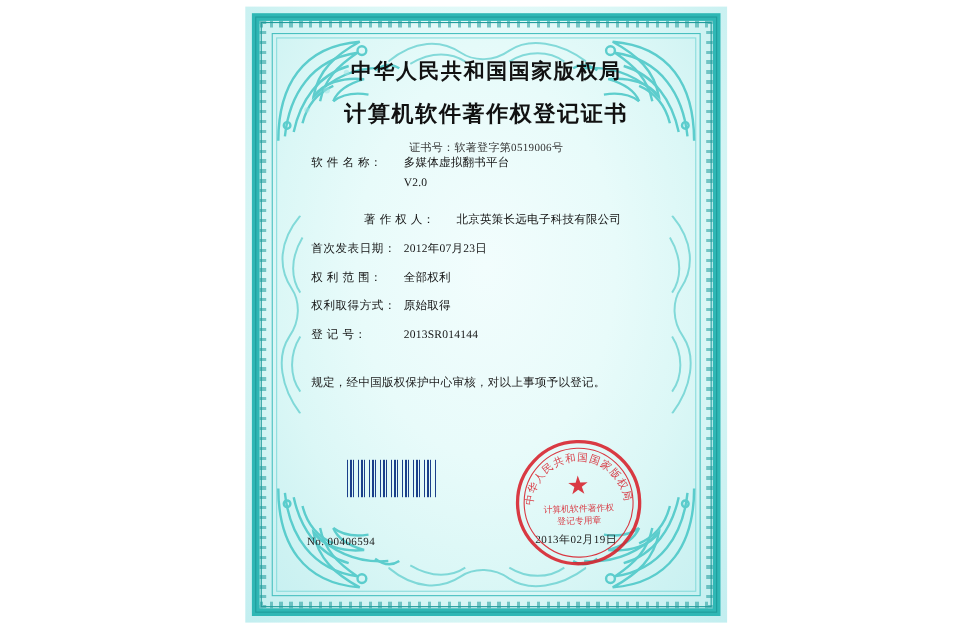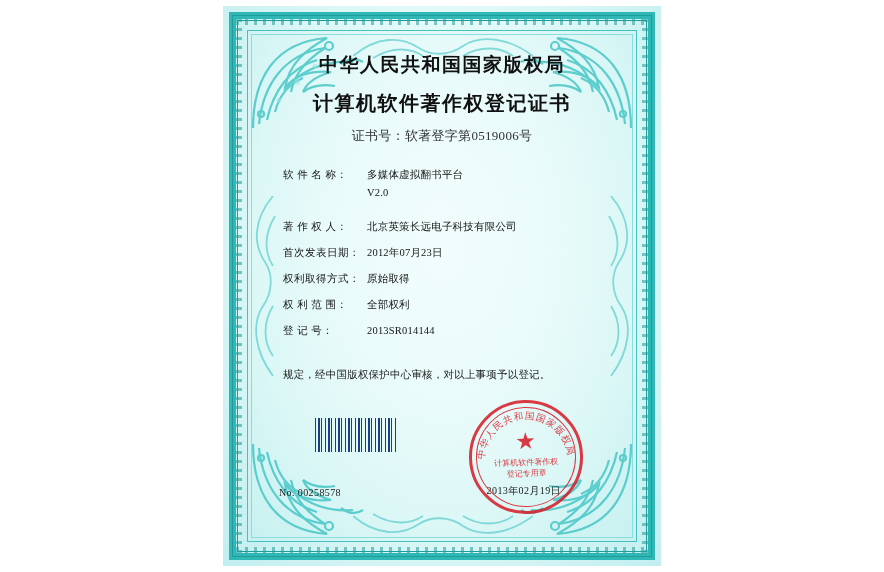--- a/index.html
+++ b/index.html
@@ -120,24 +120,23 @@
     text-align: center;
     font-size: 20px;
     letter-spacing: 1.5px;
     font-family: "DejaVu Serif", "Liberation Serif", serif;
     font-weight: 700;
     color: #111;
     margin-bottom: 10px;
   }
   .cert-no {
     text-align: center;
-    font-size: 13px;
+    font-size: 10px;
     color: #333;
     letter-spacing: .3px;
-    margin-bottom: 22px;
   }
 
   .fields {
     margin: 0 0 0 20px;
     font-size: 10.5px;
   }
   .field-row {
     display: flex;
     align-items: flex-start;
     margin-bottom: 11px;
@@ -154,21 +153,21 @@
     flex: 1;
     color: #151515;
     letter-spacing: .2px;
   }
   .field-value .line2 {
     display: block;
     margin-top: 3px;
     font-family: "Liberation Serif", serif;
   }
 
-  .field-row.gap-top { margin-top: 19px; }
+  .field-row.gap-top { margin-top: 19px; margin-left: 48px; }
 
   .statement {
     margin: 26px 8px 0 20px;
     font-size: 10.5px;
     line-height: 21px;
     text-align: justify;
     letter-spacing: .2px;
   }
   .statement p { margin: 0 0 4px 0; text-indent: 21px; }
   .statement p.second { text-indent: 0; }
@@ -388,44 +387,44 @@
         <div class="field-value">北京英策长远电子科技有限公司</div>
       </div>
 
 
       <div class="field-row">
         <div class="field-label">首次发表日期：</div>
         <div class="field-value">2012年07月23日</div>
       </div>
 
       <div class="field-row">
+        <div class="field-label">权 利 范 围：</div>
+        <div class="field-value">全部权利</div>
+      </div>
+
+      <div class="field-row">
         <div class="field-label">权利取得方式：</div>
         <div class="field-value">原始取得</div>
-      </div>
-
-      <div class="field-row">
-        <div class="field-label">权 利 范 围：</div>
-        <div class="field-value">全部权利</div>
       </div>
 
       <div class="field-row">
         <div class="field-label">登 记 号：</div>
         <div class="field-value">2013SR014144</div>
       </div>
 
     </div>
 
     <div class="statement">
       <p class="second">规定，经中国版权保护中心审核，对以上事项予以登记。</p>
     </div>
   </div>
 
   <div class="barcode"></div>
 
-  <div class="footer-no">No. 00258578</div>
+  <div class="footer-no">No. 00406594</div>
   <div class="footer-date">2013年02月19日</div>
 
   <div class="seal">
     <div class="ring"></div>
     <svg class="arc-text" viewBox="0 0 108 108">
       <defs>
         <path id="sealArc" d="M 12,58 A 42,42 0 1 1 96,58"></path>
       </defs>
       <text>
         <textPath href="#sealArc" startOffset="50%" text-anchor="middle">中华人民共和国国家版权局</textPath>

